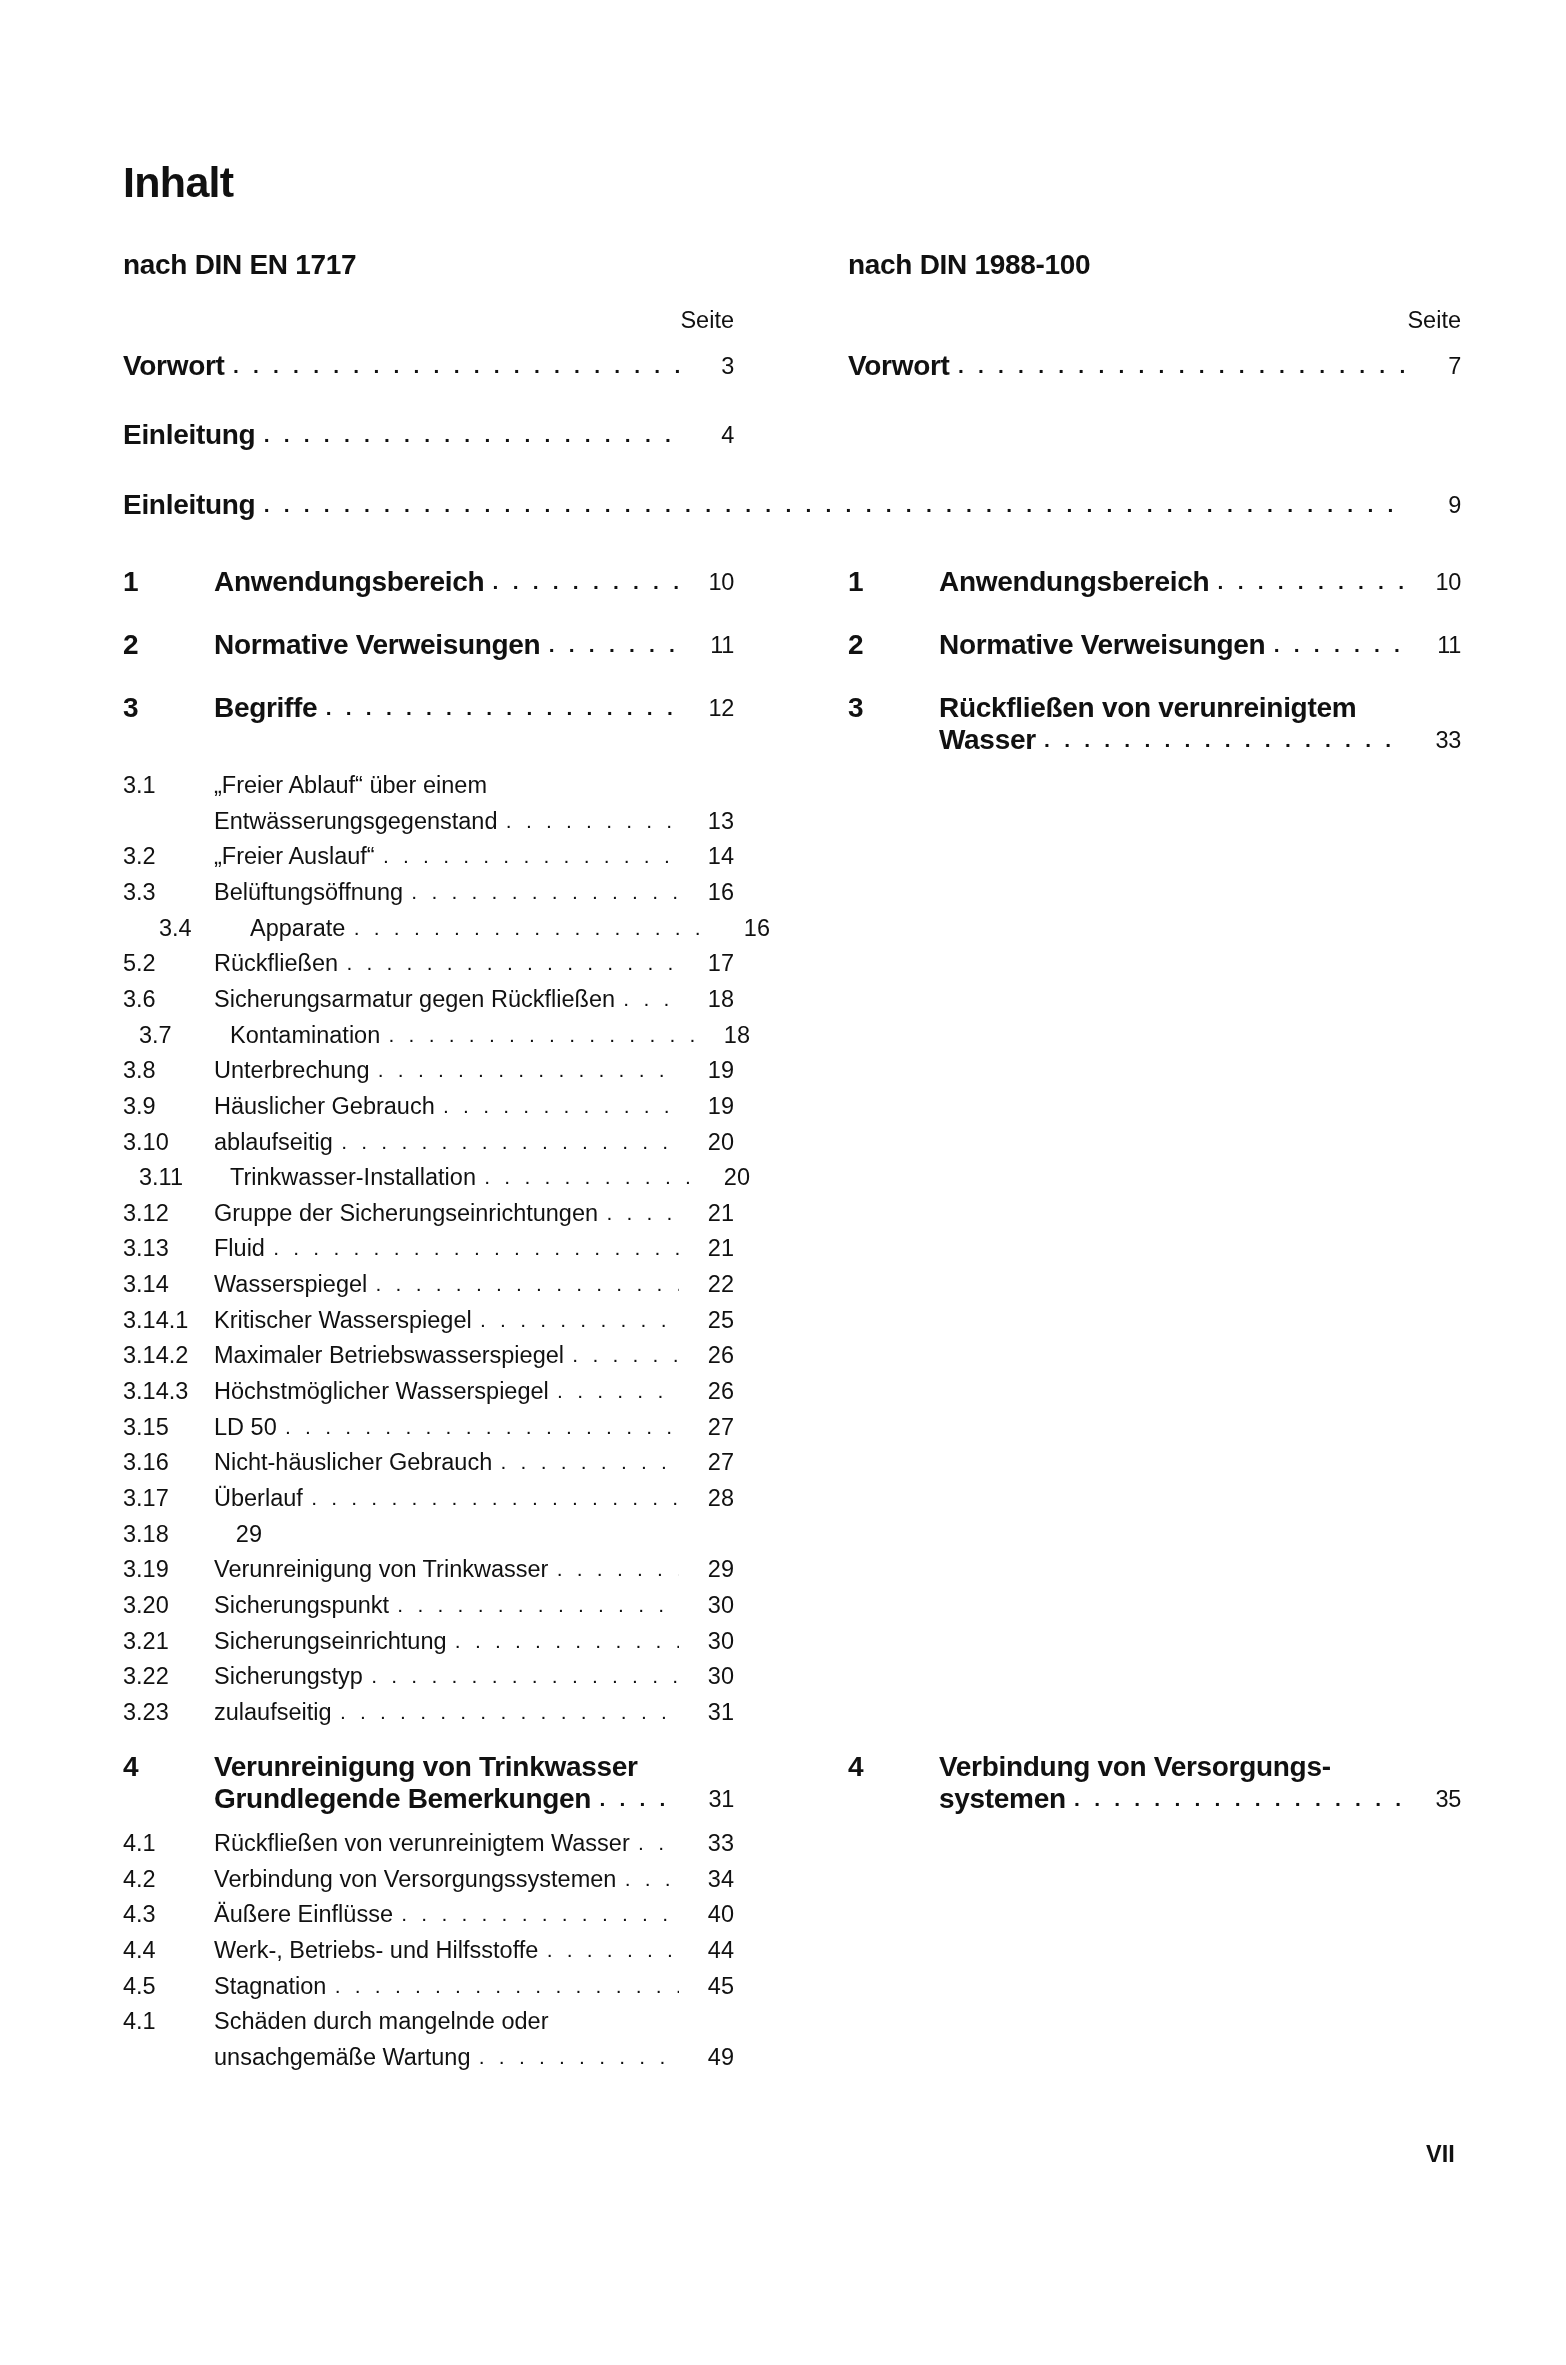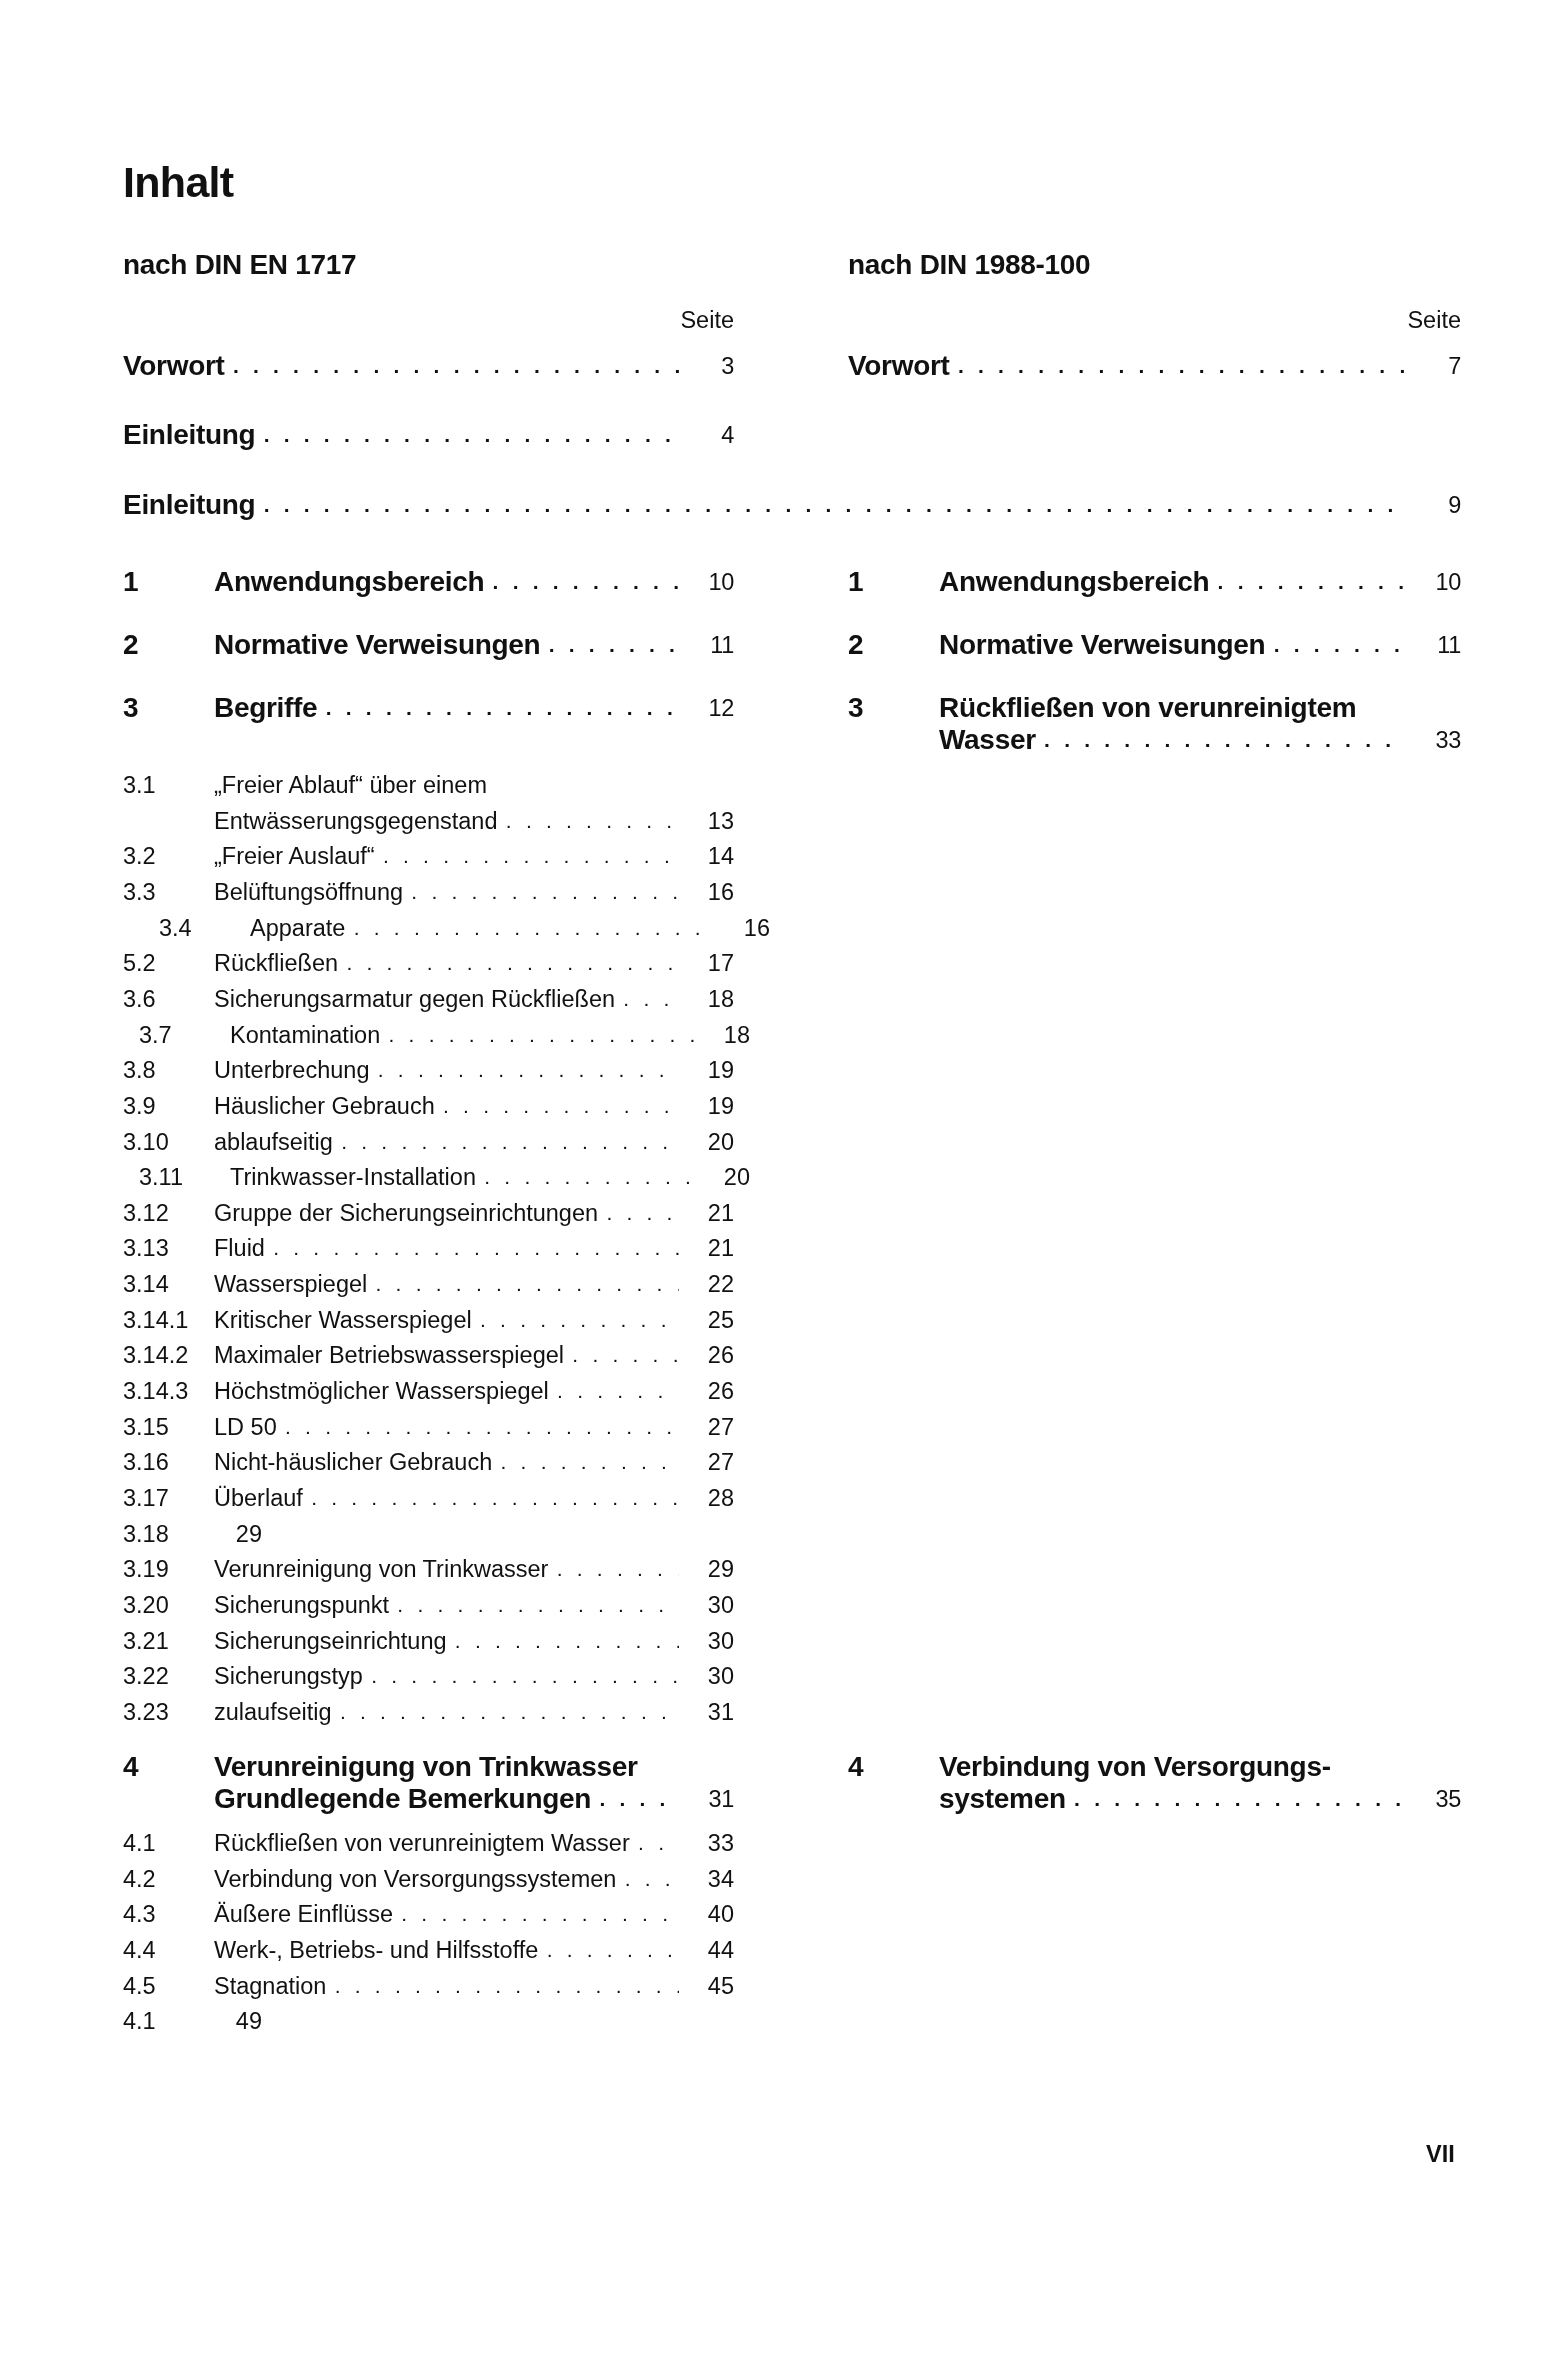--- a/index.html
+++ b/index.html
@@ -474,18 +474,25 @@
       <div class="body">
         <div class="lastline" style="line-height: 36px;">
           <span class="text">Stagnation</span>
           <span class="leader"></span>
         </div>
       </div>
       <span class="page" style="align-self: flex-end; line-height: 36px;">45</span>
     </div>
     <div class="row" style="left: 0px; width: 611px; top: 178px; align-items: flex-start;">
       <span class="num num-sub" style="line-height: 36px;">4.1</span>
+      <div class="body">
+        <span class="text" style="line-height: 36px;">Schäden durch mangelnde oder</span>
+        <div class="lastline" style="line-height: 36px;">
+          <span class="text">unsachgemäße Wartung</span>
+          <span class="leader"></span>
+        </div>
+      </div>
       <span class="page" style="align-self: flex-end; line-height: 36px;">49</span>
     </div>
   </div>
 
 <div class="abs footer">VII</div>
 
 
 </body></html>

